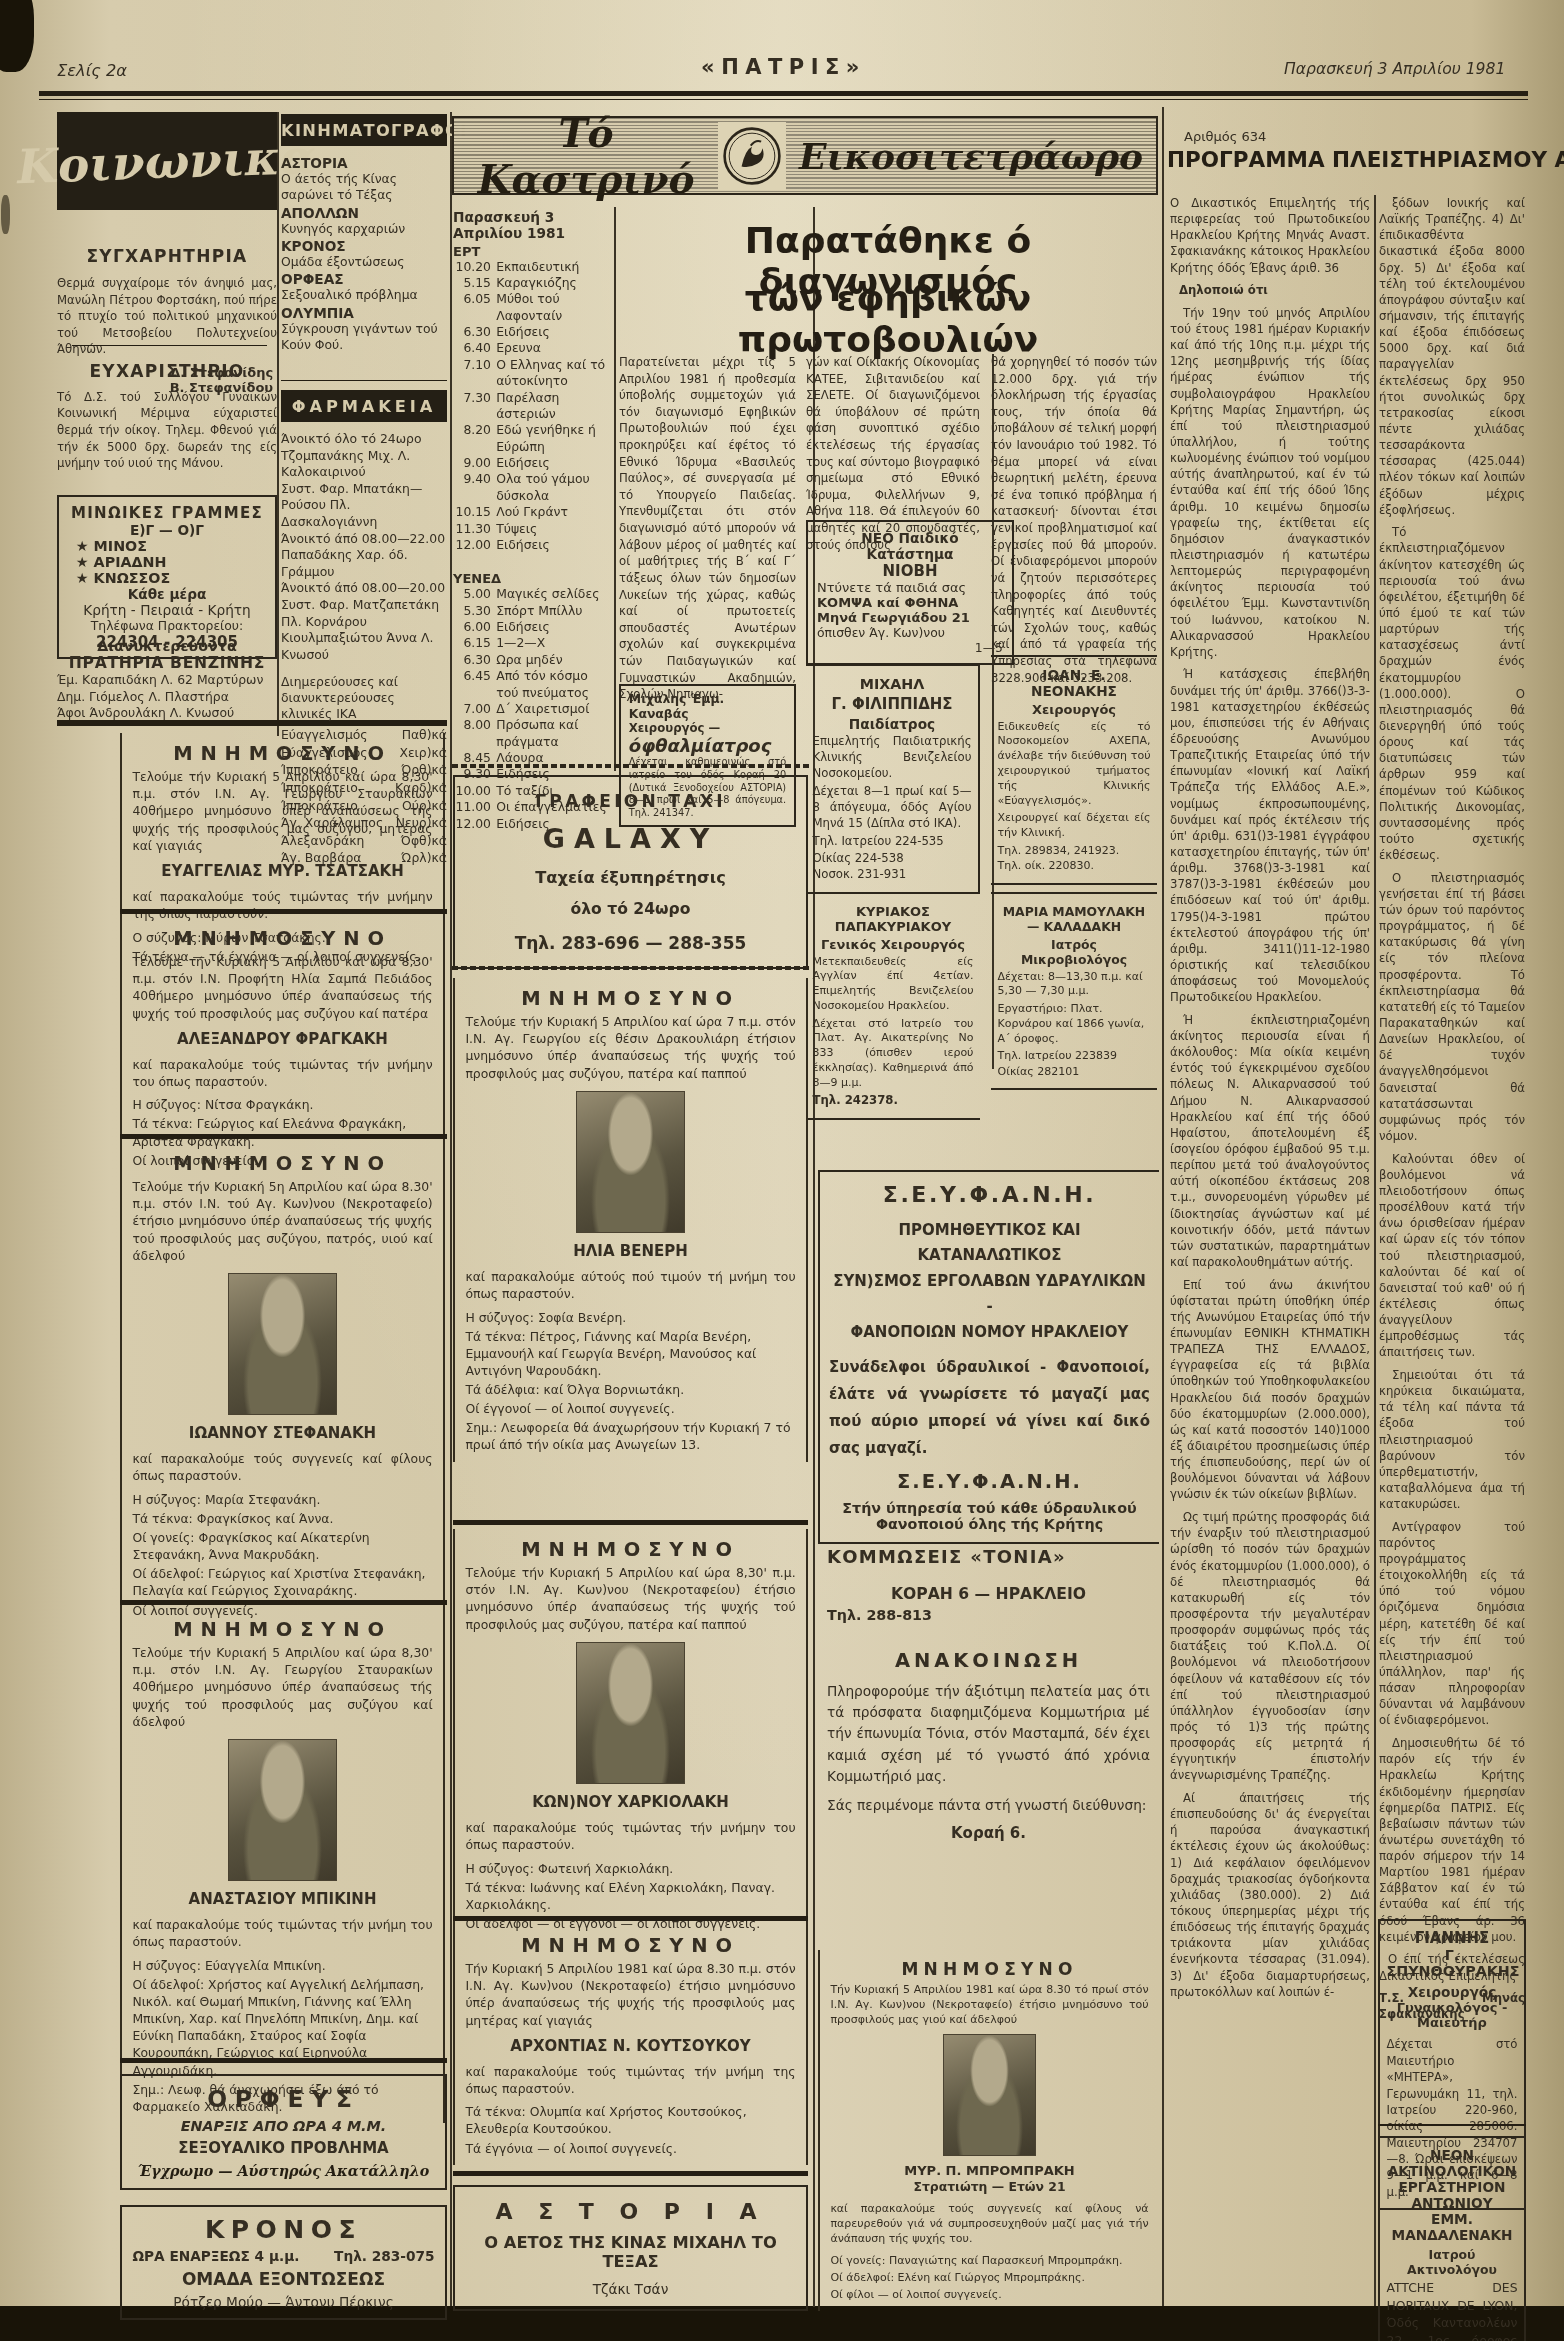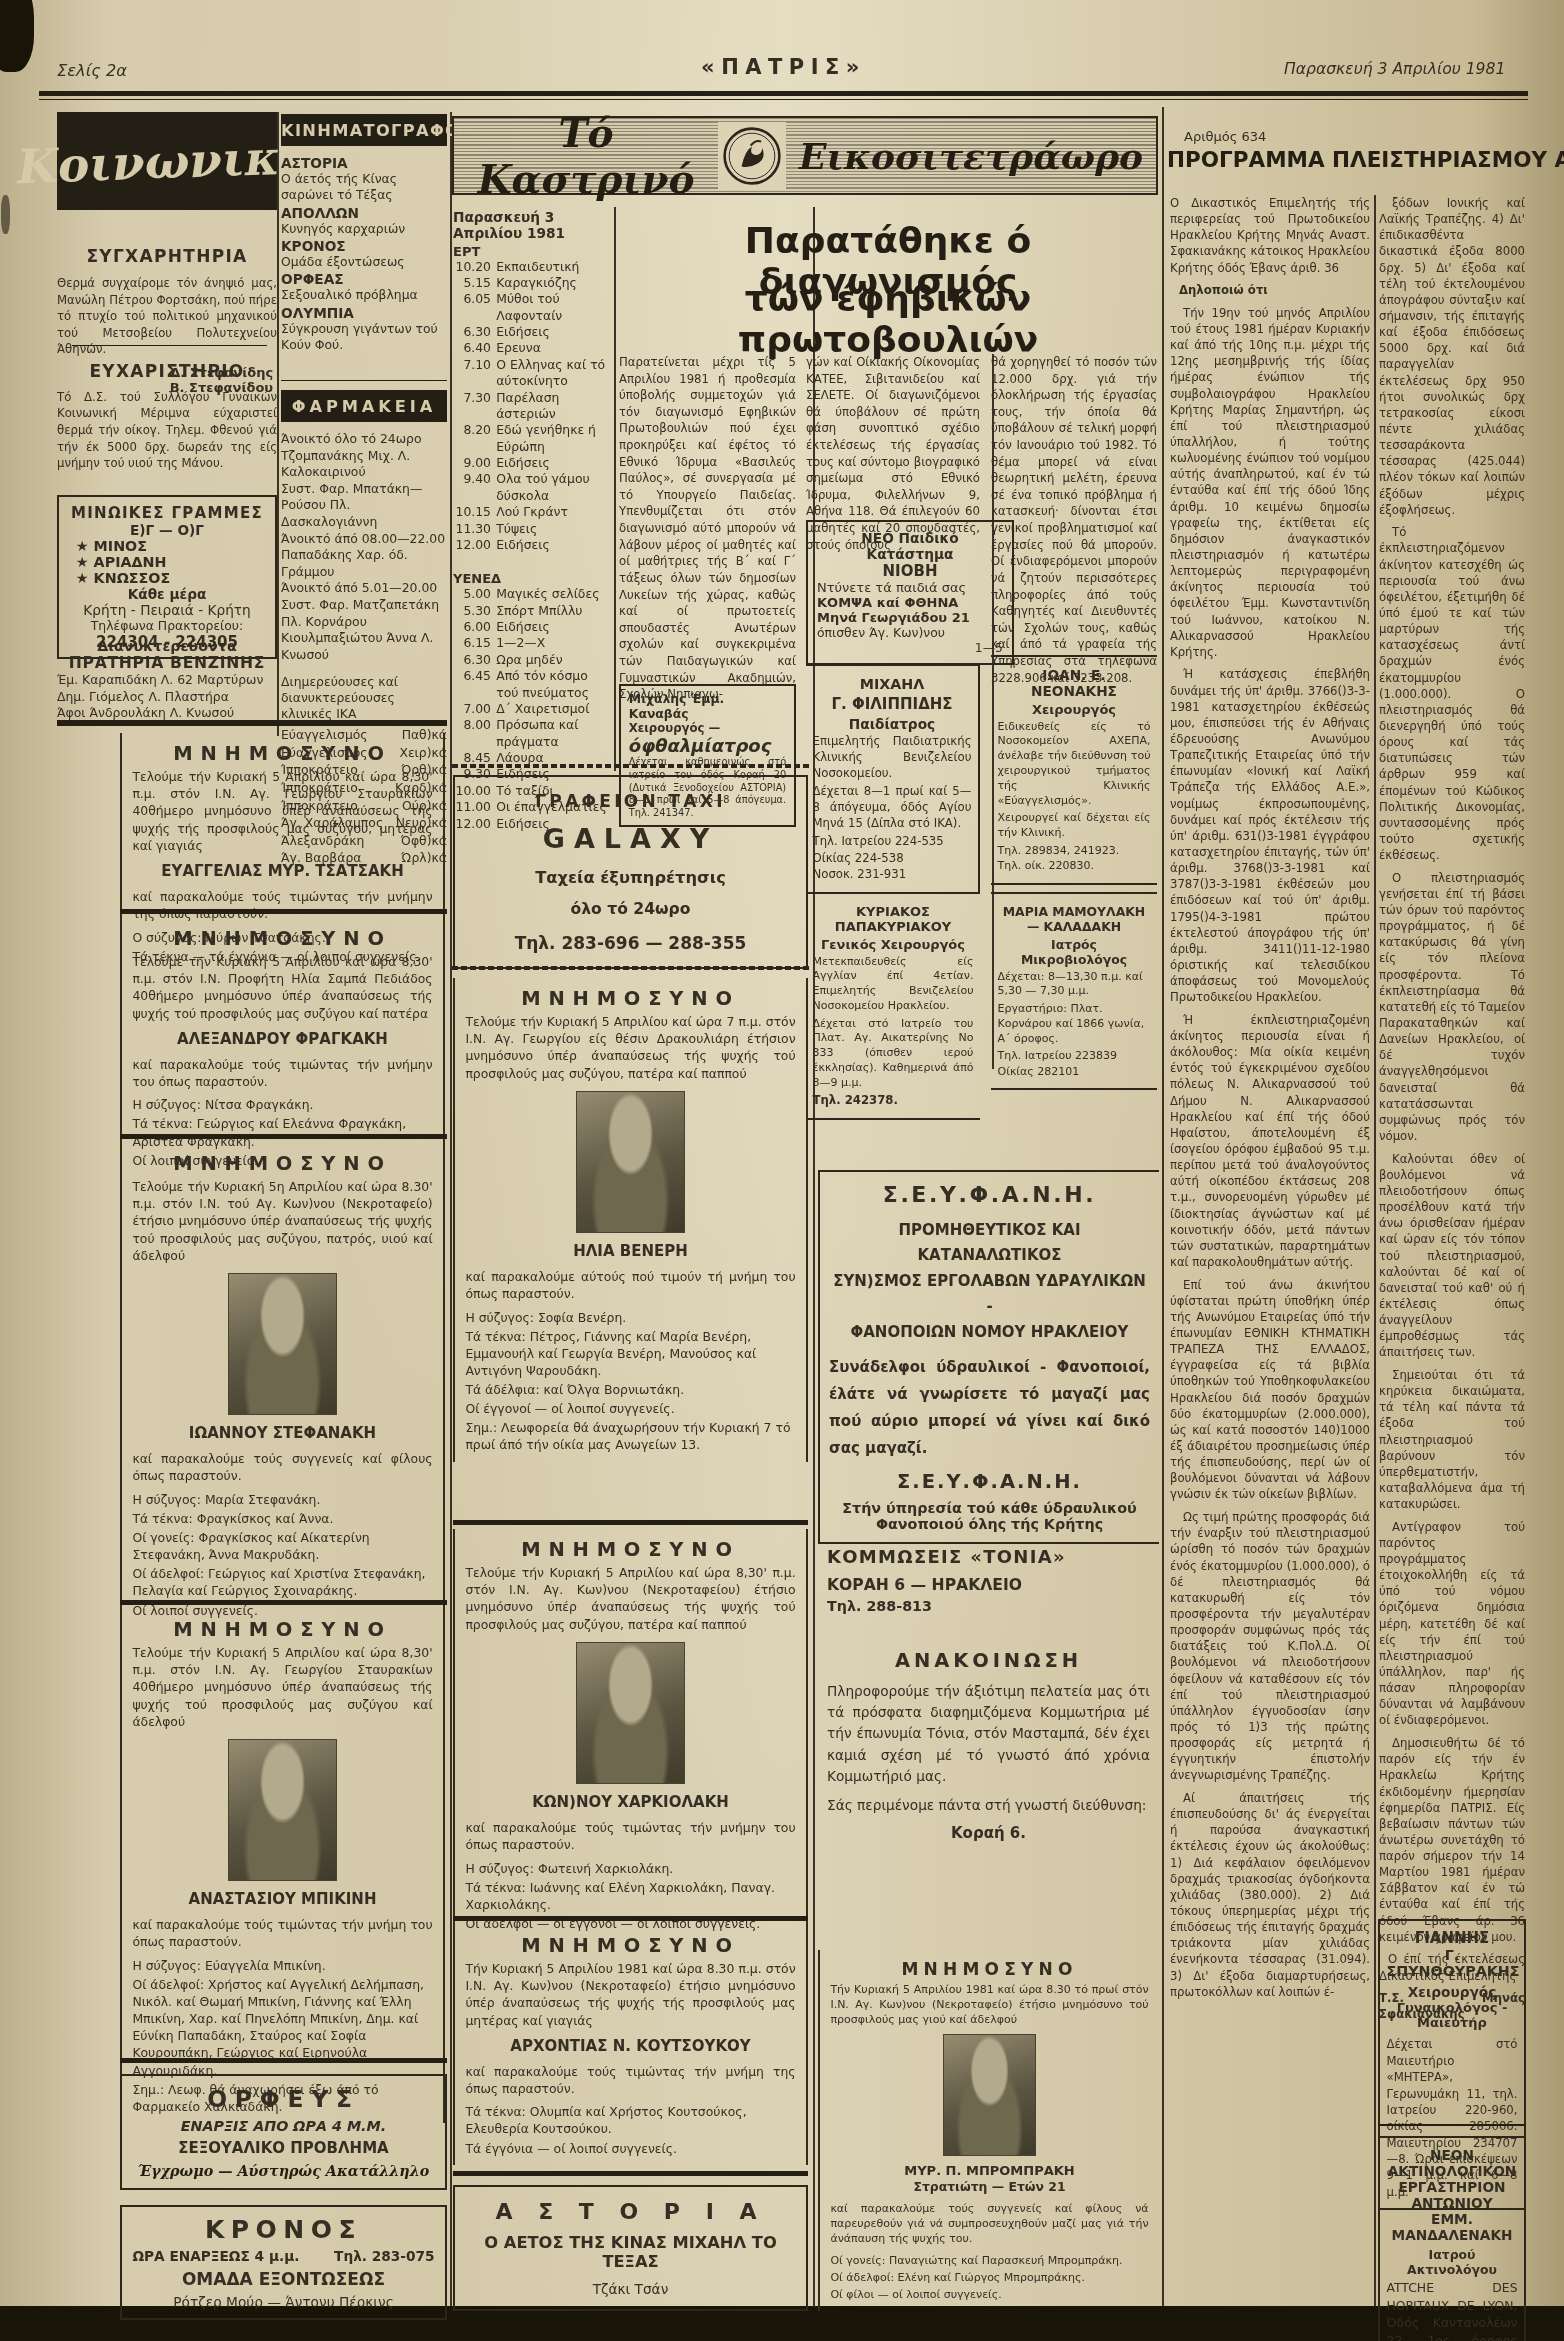--- a/index.html
+++ b/index.html
@@ -141,21 +141,21 @@
 
   <div class="blk" style="left:281px;top:390px;width:166px;">
     <div class="blackbox" style="font-size:16.3px;letter-spacing:3.9px;padding:6.5px 0;">ΦΑΡΜΑΚΕΙΑ</div>
     <div style="margin-top:9px;">
 
     <div style="font-size:12.4px;line-height:1.34;">Άνοικτό όλο τό 24ωρο</div>
         <div style="font-size:12.4px;line-height:1.34;">Τζομπανάκης Μιχ. Λ. Καλοκαιρινού</div>
         <div style="font-size:12.4px;line-height:1.34;">Συστ. Φαρ. Μπατάκη—Ρούσου Πλ. Δασκαλογιάννη</div>
         <div style="font-size:12.4px;line-height:1.34;">Άνοικτό άπό 08.00—22.00</div>
         <div style="font-size:12.4px;line-height:1.34;">Παπαδάκης Χαρ. όδ. Γράμμου</div>
-        <div style="font-size:12.4px;line-height:1.34;">Άνοικτό άπό 5.01—20.00</div>
+        <div style="font-size:12.4px;line-height:1.34;">Άνοικτό άπό 08.00—20.00</div>
         <div style="font-size:12.4px;line-height:1.34;">Συστ. Φαρ. Ματζαπετάκη Πλ. Κορνάρου</div>
         <div style="font-size:12.4px;line-height:1.34;">Κιουλμπαξιώτου Άννα Λ. Κνωσού</div>
       </div>
     <div style="font-size:12.4px;line-height:1.3;margin-top:10.4px;">Διημερεύουσες καί διανυκτερεύουσες κλινικές ΙΚΑ</div>
     <div style="margin-top:3.9px;">
 
     <div class="clrow">
           <span>Εύαγγελισμός</span>
           <span>Παθ)κά</span>
         </div>
@@ -524,21 +524,21 @@
     <div class="tc bold" style="font-size:15px;line-height:1.7;">ΣΥΝ)ΣΜΟΣ ΕΡΓΟΛΑΒΩΝ ΥΔΡΑΥΛΙΚΩΝ -</div>
     <div class="tc bold" style="font-size:15px;line-height:1.7;">ΦΑΝΟΠΟΙΩΝ ΝΟΜΟΥ ΗΡΑΚΛΕΙΟΥ</div>
     <div class="bold tj" style="font-size:15px;line-height:1.8;margin-top:9px;">Συνάδελφοι ύδραυλικοί - Φανοποιοί, έλάτε νά γνωρίσετε τό μαγαζί μας πού αύριο μπορεί νά γίνει καί δικό σας μαγαζί.</div>
     <div class="tc bold" style="font-size:19.5px;letter-spacing:2px;margin-top:7.8px;">Σ.Ε.Υ.Φ.Α.Ν.Η.</div>
     <div class="tc bold" style="font-size:14.3px;margin-top:6.5px;">Στήν ύπηρεσία τού κάθε ύδραυλικού</div>
     <div class="tc bold" style="font-size:14.3px;">Φανοποιού όλης τής Κρήτης</div>
   </div>
 
   <div class="blk" style="left:818px;top:1542px;width:341px;padding:3.9px 9px;box-sizing:border-box;">
     <div class="bold" style="font-size:18px;letter-spacing:1.3px;">ΚΟΜΜΩΣΕΙΣ «ΤΟΝΙΑ»</div>
-    <div class="bold" style="font-size:15.6px;margin-top:9px;">ΚΟΡΑΗ 6 — ΗΡΑΚΛΕΙΟ</div>
+    <div class="bold" style="font-size:15.6px;margin-top:18px;text-align:center;">ΚΟΡΑΗ 6 — ΗΡΑΚΛΕΙΟ</div>
     <div class="bold" style="font-size:14.3px;margin-top:3.9px;">Τηλ. 288-813</div>
   </div>
 
   <div class="blk" style="left:818px;top:1645px;width:341px;padding:3.9px 9px;box-sizing:border-box;">
     <div class="tc bold" style="font-size:19.5px;letter-spacing:3.9px;margin-bottom:9px;">ΑΝΑΚΟΙΝΩΣΗ</div>
     <div class="tj" style="font-size:13.7px;line-height:1.55;">Πληροφορούμε τήν άξιότιμη πελατεία μας ότι τά πρόσφατα διαφημιζόμενα Κομμωτήρια μέ τήν έπωνυμία Τόνια, στόν Μασταμπά, δέν έχει καμιά σχέση μέ τό γνωστό άπό χρόνια Κομμωτήριό μας.</div>
     <div style="font-size:13.7px;line-height:1.5;margin-top:7.8px;">Σάς περιμένομε πάντα στή γνωστή διεύθυνση:</div>
     <div class="tc bold" style="font-size:15px;margin-top:9px;">Κοραή 6.</div>
   </div>
 

